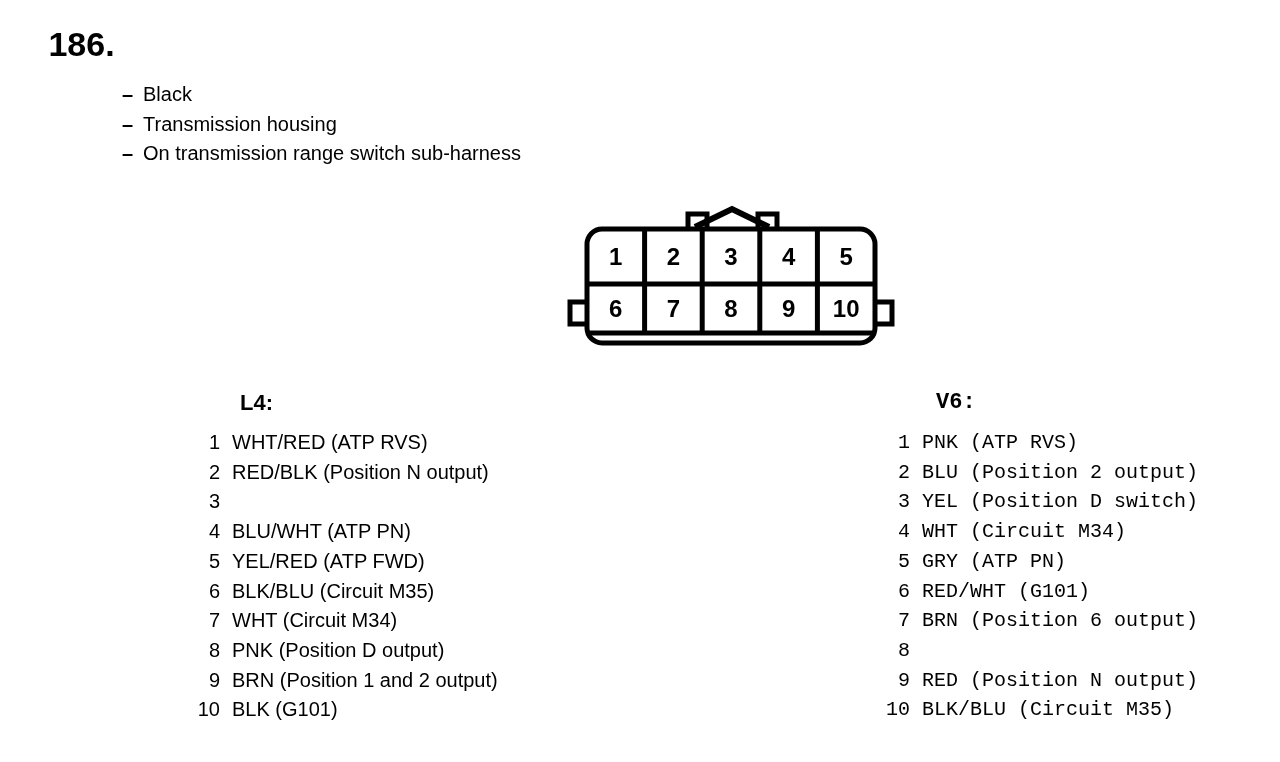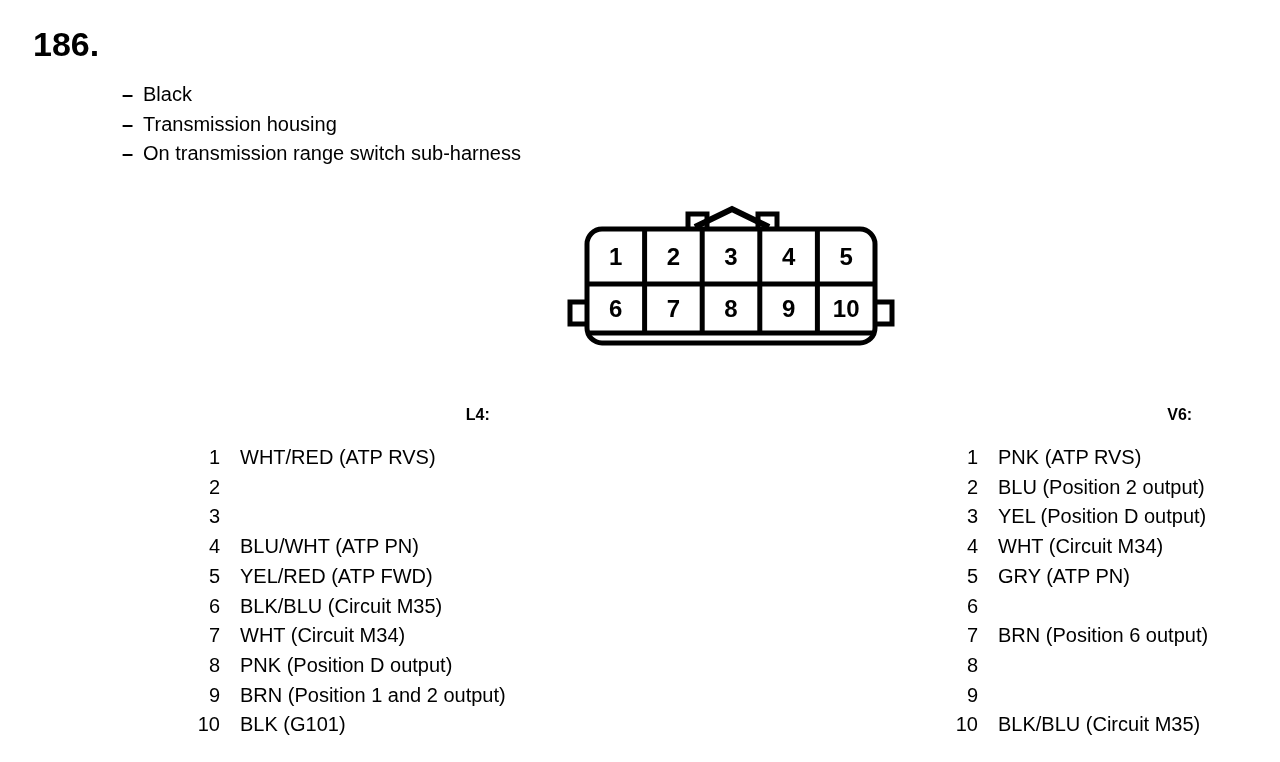--- a/index.html
+++ b/index.html
@@ -13,20 +13,21 @@
     overflow: hidden;
   }
   .page { position: absolute; inset: 0; background: #ffffff; }
 
   
   .fig-head {
     position: absolute; left: 33px; top: 24px;
     display: flex; align-items: baseline;
     font-weight: bold; font-size: 34px; line-height: 40px;
     white-space: nowrap;
+    text-align: center;
   }
   .fig-num { width: 97px; flex: 0 0 97px; }
 
   
   .notes {
     position: absolute; left: 122px; top: 80px;
     font-size: 20px; line-height: 29.6px;
   }
   .note { display: flex; white-space: nowrap; }
   .note .dash { width: 21px; flex: 0 0 21px; font-weight: bold; }
@@ -38,31 +39,31 @@
   .latch { fill: none; stroke: #000000; stroke-width: 6; stroke-linejoin: miter; }
   .pin-num {
     font-family: "Liberation Sans", sans-serif;
     font-weight: bold; font-size: 24px;
     text-anchor: middle; fill: #000000;
   }
 
   
   .pinout { position: absolute; top: 386px; font-size: 20px; }
   .pinout .engine-label {
-    font-size: 16px; font-weight: bold; line-height: 25px;
-    margin: 16px; white-space: nowrap; text-align: right;
+    font-size: 22px; font-weight: bold; line-height: 25px;
+    margin: 4px; white-space: nowrap;
   }
   .pinout-l4 { left: 190px; }
-  .pinout-v6 { left: 948px; }
+  .pinout-v6 { left: 880px; font-family: Liberation Mono, monospace; }
   .pinout-l4 .engine-label { margin-left: 50px; }
   .pinout-v6 .engine-label { margin-left: 56px; }
   .rows { margin-top: 13px; line-height: 29.7px; }
   .row { display: flex; white-space: nowrap; }
   .row .pin  { width: 30px; flex: 0 0 30px; text-align: right; }
-  .row .desc { margin-left: 20px; }
+  .row .desc { margin-left: 12px; }
 </style>
 </head>
 <body>
 
 <div class="page">
 
   <div class="fig-head">
     <span class="fig-num">186.</span>
   </div>
 
@@ -117,20 +118,21 @@
 
   <div class="pinout pinout-l4">
     <div class="engine-label">L4:</div>
     <div class="rows">
       <div class="row">
           <span class="pin">1</span>
           <span class="desc">WHT/RED (ATP RVS)</span>
         </div>
       <div class="row">
           <span class="pin">2</span>
+          <span class="desc">RED/BLK (Position N output)</span>
         </div>
       <div class="row">
           <span class="pin">3</span>
         </div>
       <div class="row">
           <span class="pin">4</span>
           <span class="desc">BLU/WHT (ATP PN)</span>
         </div>
       <div class="row">
           <span class="pin">5</span>
@@ -165,42 +167,44 @@
       <div class="row">
           <span class="pin">1</span>
           <span class="desc">PNK (ATP RVS)</span>
         </div>
       <div class="row">
           <span class="pin">2</span>
           <span class="desc">BLU (Position 2 output)</span>
         </div>
       <div class="row">
           <span class="pin">3</span>
-          <span class="desc">YEL (Position D output)</span>
+          <span class="desc">YEL (Position D switch)</span>
         </div>
       <div class="row">
           <span class="pin">4</span>
           <span class="desc">WHT (Circuit M34)</span>
         </div>
       <div class="row">
           <span class="pin">5</span>
           <span class="desc">GRY (ATP PN)</span>
         </div>
       <div class="row">
           <span class="pin">6</span>
+          <span class="desc">RED/WHT (G101)</span>
         </div>
       <div class="row">
           <span class="pin">7</span>
           <span class="desc">BRN (Position 6 output)</span>
         </div>
       <div class="row">
           <span class="pin">8</span>
         </div>
       <div class="row">
           <span class="pin">9</span>
+          <span class="desc">RED (Position N output)</span>
         </div>
       <div class="row">
           <span class="pin">10</span>
           <span class="desc">BLK/BLU (Circuit M35)</span>
         </div>
     </div>
   </div>
 
 </div>
 

